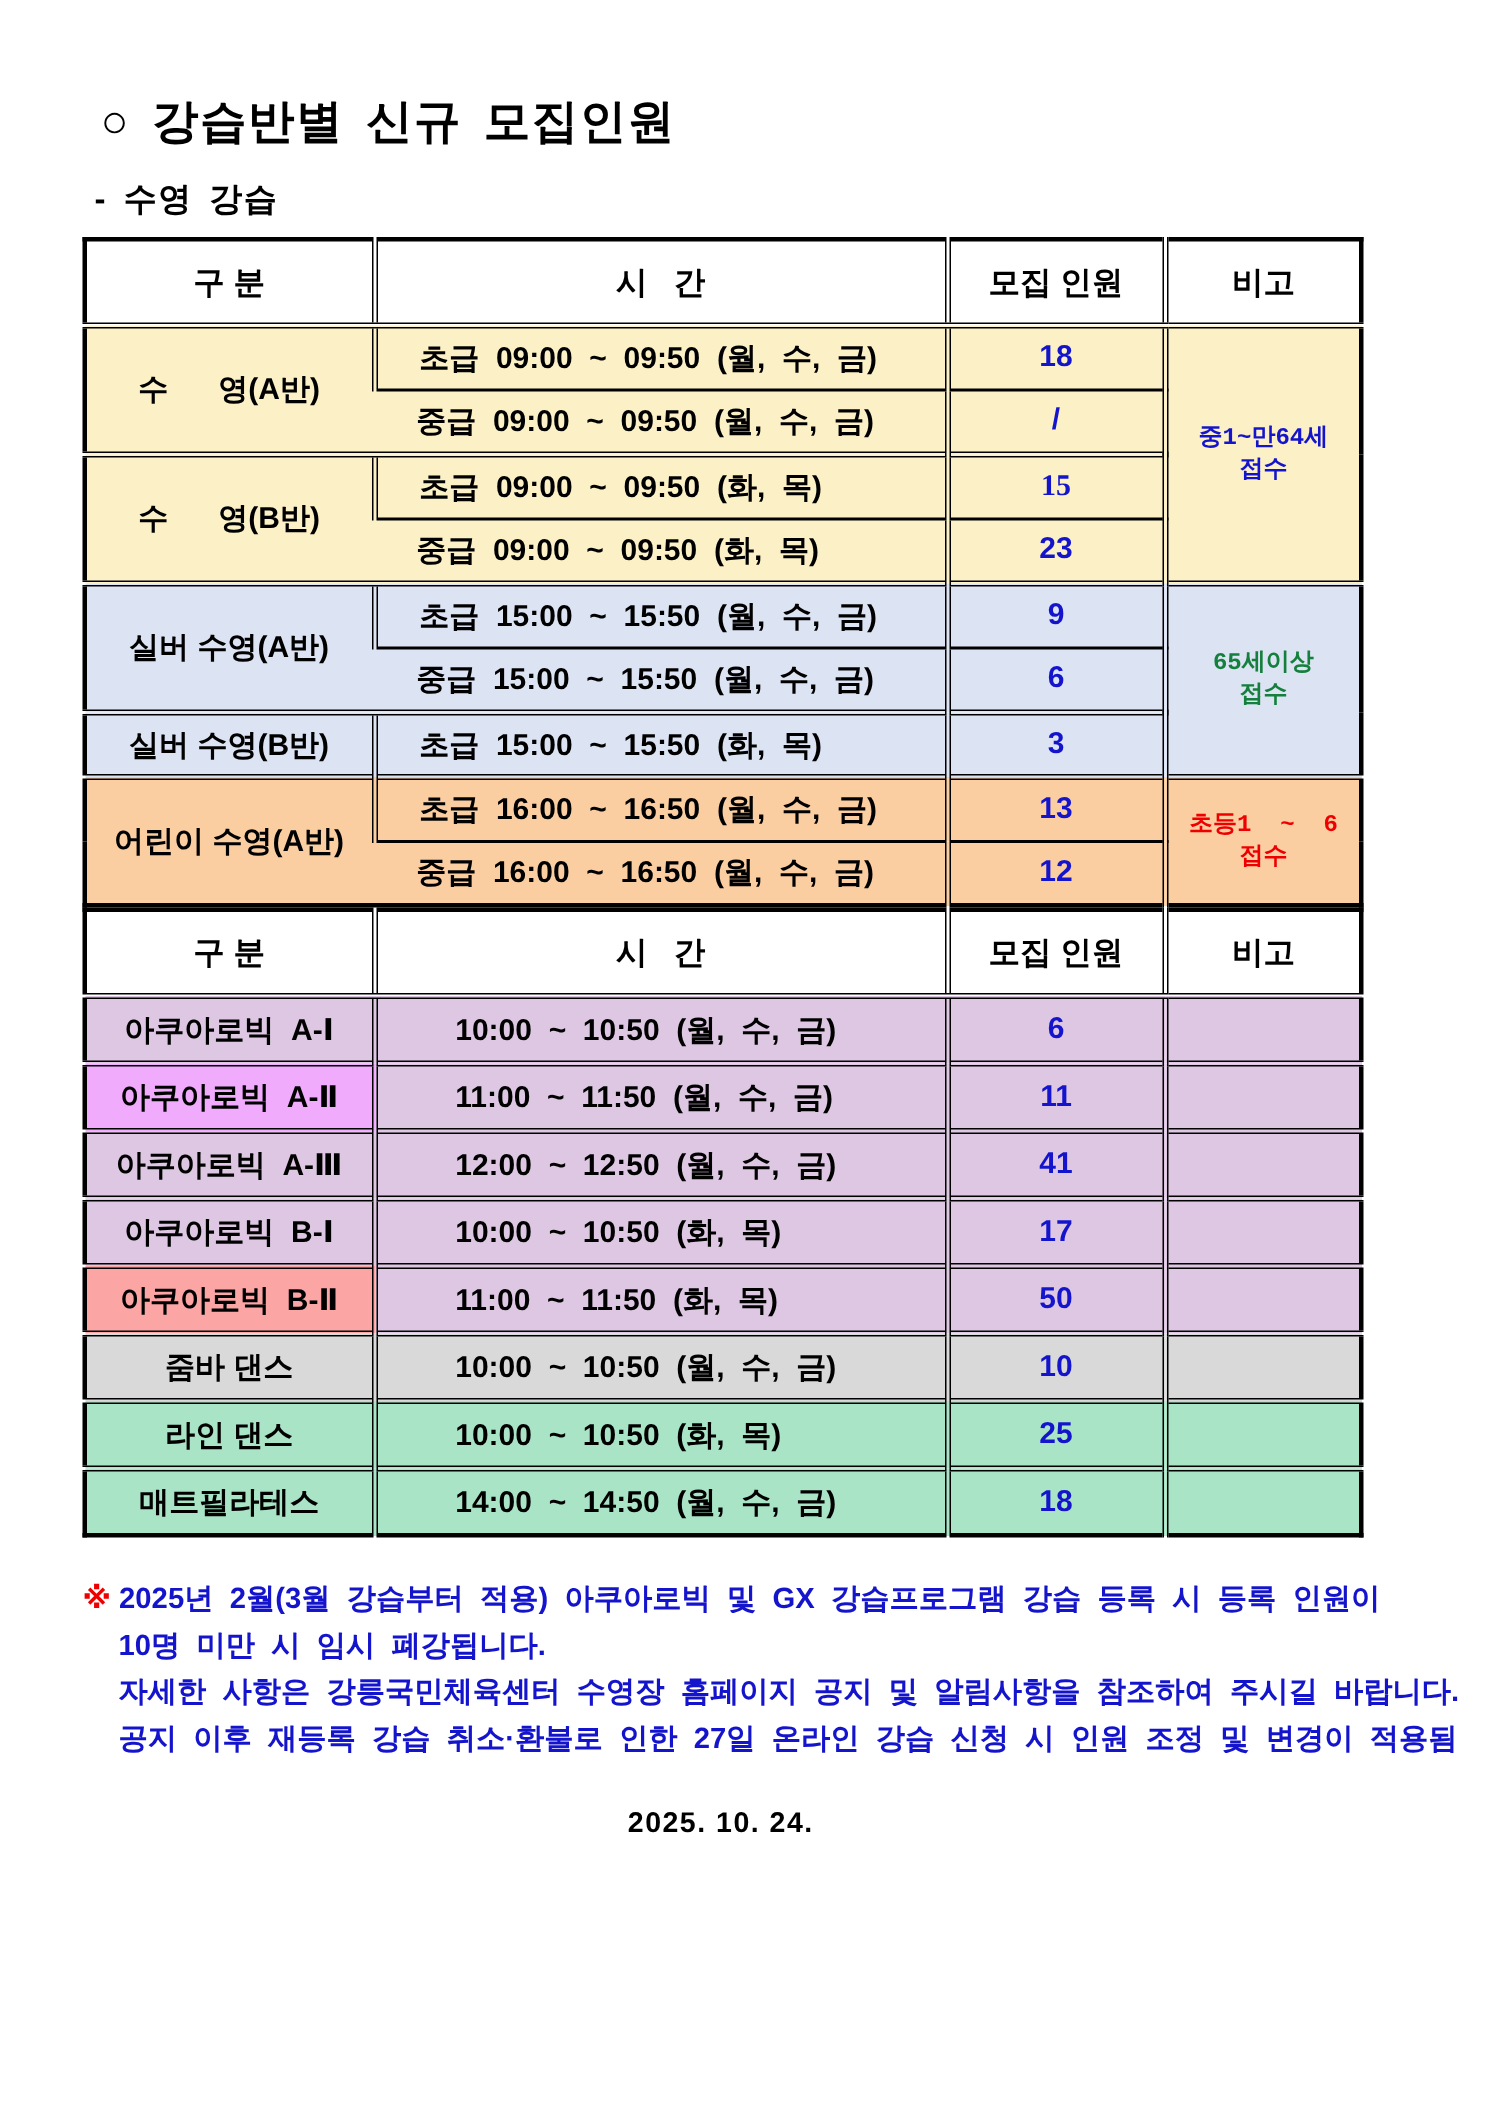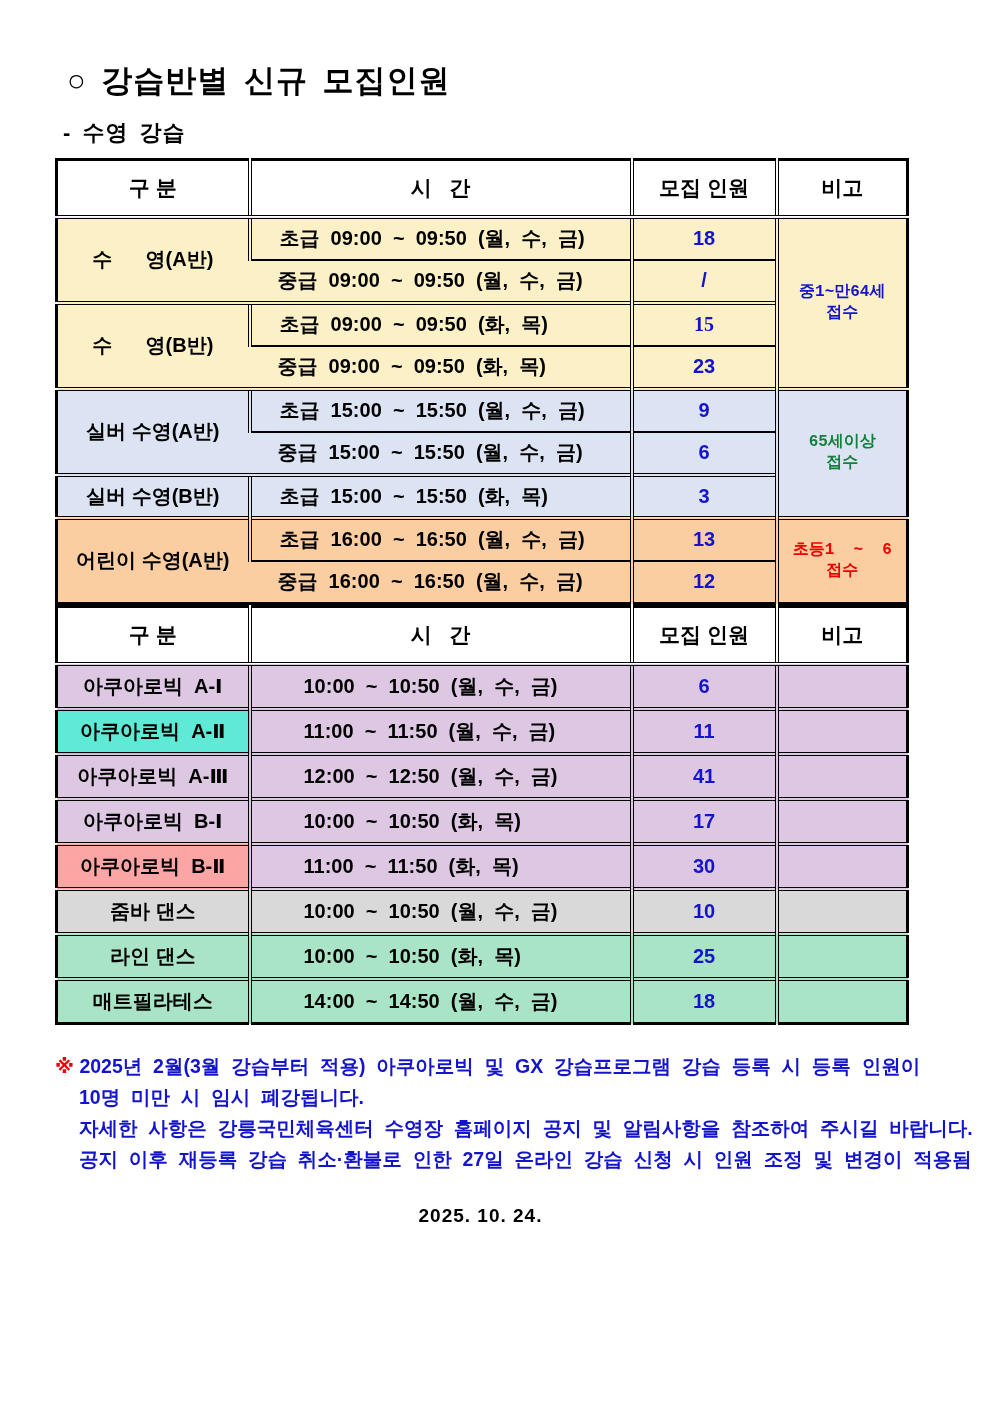--- a/index.html
+++ b/index.html
@@ -138,41 +138,41 @@
         </tr>
       </thead>
     <tbody>
         <tr class="group-start">
           <td class="cat" style="background: rgb(222, 199, 227);">아쿠아로빅  A-Ⅰ</td>
           <td class="time" style="background: rgb(222, 199, 227);">10:00  ~  10:50  (월,  수,  금)</td>
           <td class="count" style="background: rgb(222, 199, 227);">6</td>
           <td class="note" style="background: rgb(222, 199, 227);"></td>
         </tr>
         <tr class="group-start">
-          <td class="cat" style="background: #5eead4;">아쿠아로빅  A-Ⅱ</td>
+          <td class="cat" style="background: #f0abfc;">아쿠아로빅  A-Ⅱ</td>
           <td class="time" style="background: rgb(222, 199, 227);">11:00  ~  11:50  (월,  수,  금)</td>
           <td class="count" style="background: rgb(222, 199, 227);">11</td>
           <td class="note" style="background: rgb(222, 199, 227);"></td>
         </tr>
         <tr class="group-start">
           <td class="cat" style="background: rgb(222, 199, 227);">아쿠아로빅  A-Ⅲ</td>
           <td class="time" style="background: rgb(222, 199, 227);">12:00  ~  12:50  (월,  수,  금)</td>
           <td class="count" style="background: rgb(222, 199, 227);">41</td>
           <td class="note" style="background: rgb(222, 199, 227);"></td>
         </tr>
         <tr class="group-start">
           <td class="cat" style="background: rgb(222, 199, 227);">아쿠아로빅  B-Ⅰ</td>
           <td class="time" style="background: rgb(222, 199, 227);">10:00  ~  10:50  (화,  목)</td>
           <td class="count" style="background: rgb(222, 199, 227);">17</td>
           <td class="note" style="background: rgb(222, 199, 227);"></td>
         </tr>
         <tr class="group-start">
           <td class="cat" style="background: #fca5a5;">아쿠아로빅  B-Ⅱ</td>
           <td class="time" style="background: rgb(222, 199, 227);">11:00  ~  11:50  (화,  목)</td>
-          <td class="count" style="background: rgb(222, 199, 227);">30</td>
+          <td class="count" style="background: rgb(222, 199, 227);">50</td>
           <td class="note" style="background: rgb(222, 199, 227);"></td>
         </tr>
         <tr class="group-start">
           <td class="cat" style="background: rgb(217, 217, 217);">줌바 댄스</td>
           <td class="time" style="background: rgb(217, 217, 217);">10:00  ~  10:50  (월,  수,  금)</td>
           <td class="count" style="background: rgb(217, 217, 217);">10</td>
           <td class="note" style="background: rgb(217, 217, 217);"></td>
         </tr>
         <tr class="group-start">
           <td class="cat" style="background: rgb(169, 228, 198);">라인 댄스</td>

